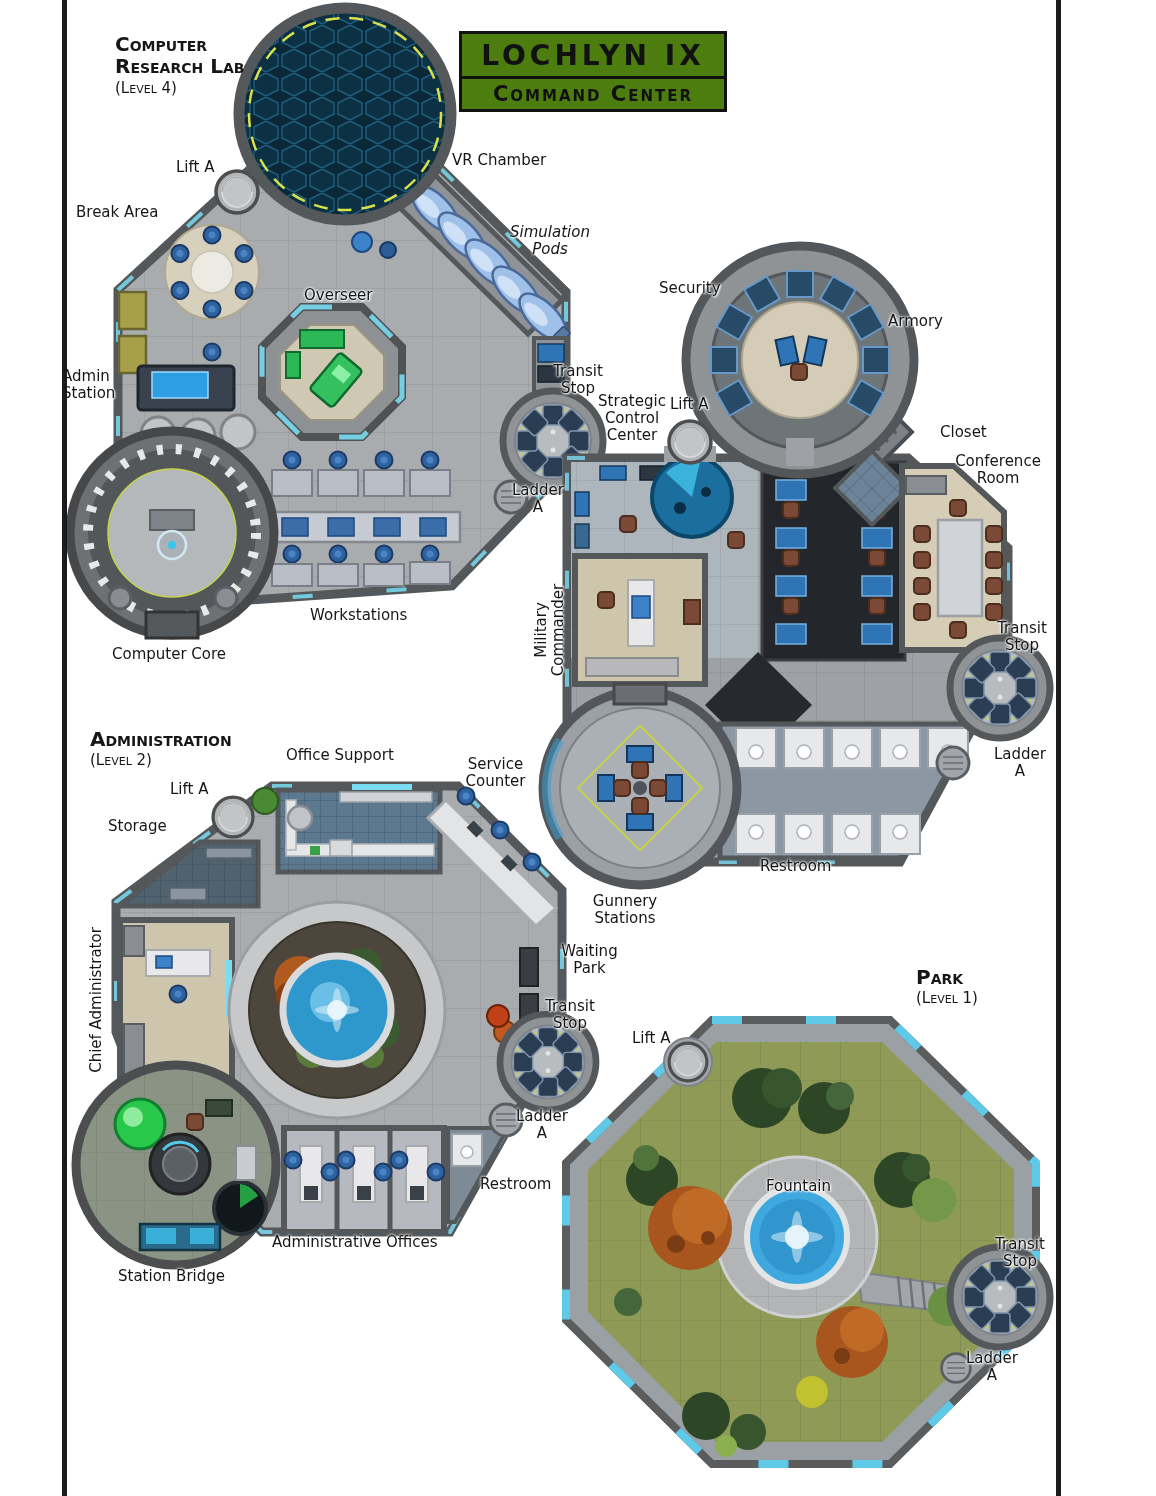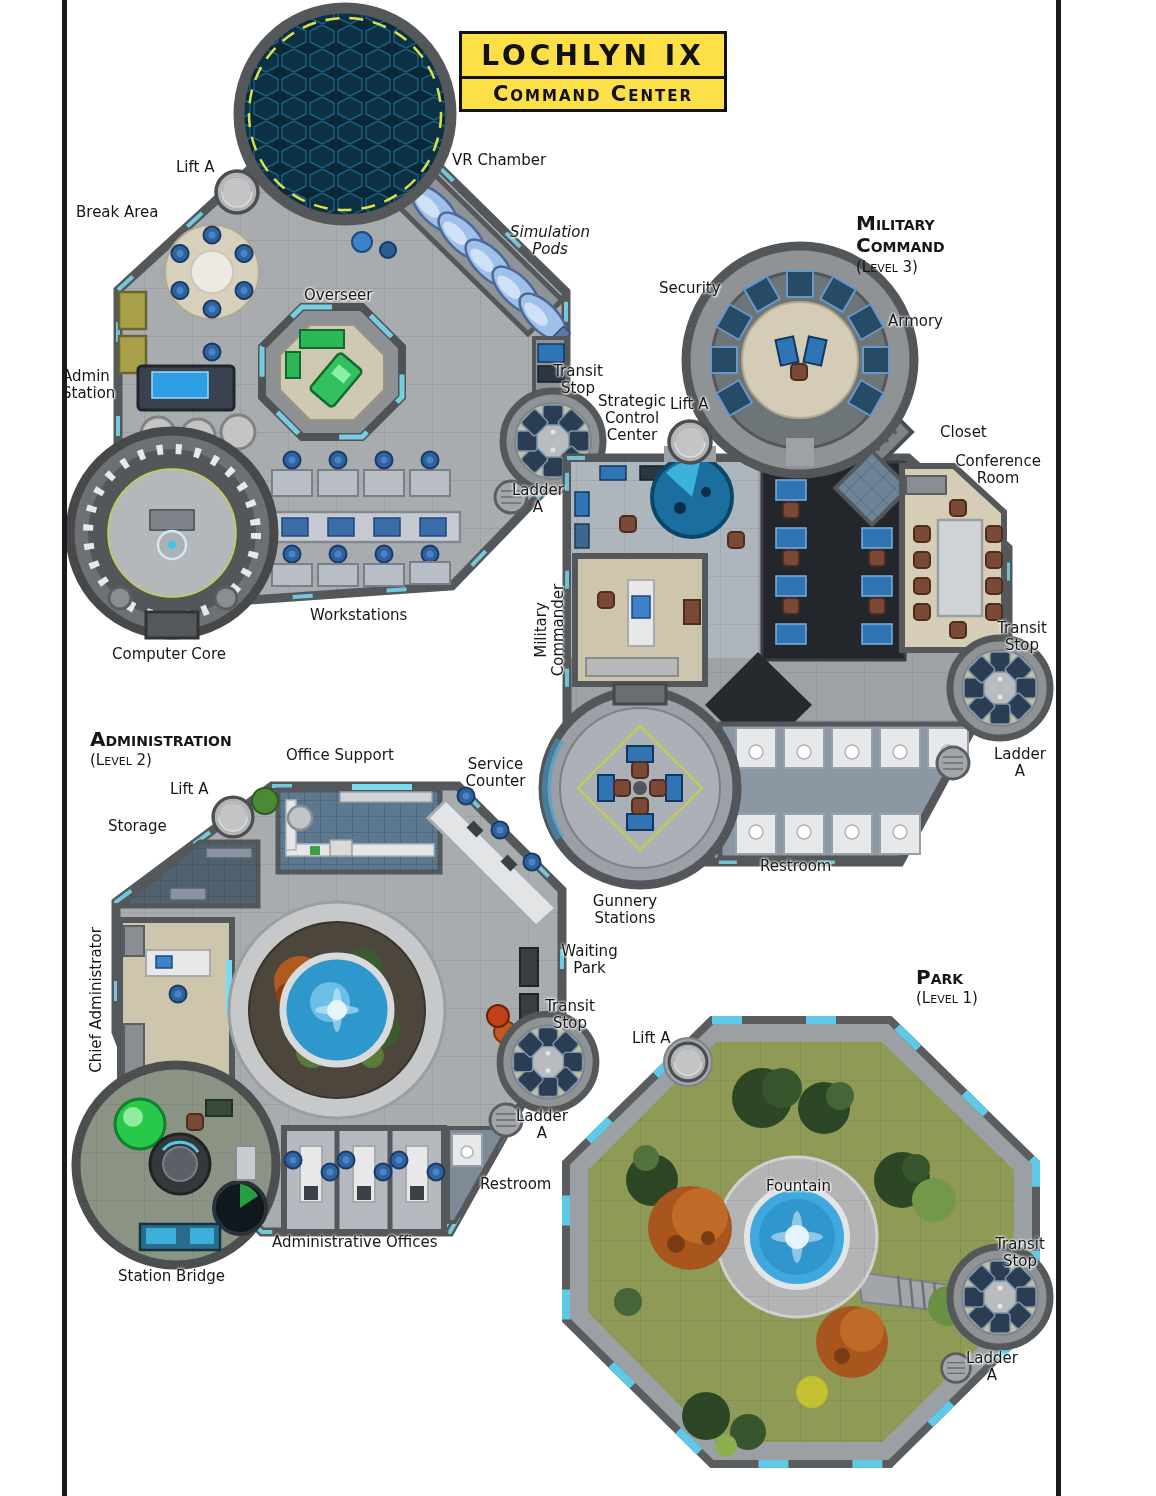--- a/index.html
+++ b/index.html
@@ -1,21 +1,21 @@
 <!DOCTYPE html>
 <html><head>
 <meta charset="utf-8">
 <style>
   html,body{margin:0;padding:0;background:#ffffff;}
   #canvas{position:relative;width:1156px;height:1496px;background:#fff;overflow:hidden;
           font-family:"DejaVu Sans","Liberation Sans",sans-serif;}
   .frame{position:absolute;top:0;width:5px;height:100%;background:#1b1b1b;z-index:4;}
   #map-art{position:absolute;left:0;top:0;z-index:1;}
   .titlebox{position:absolute;left:459px;top:31px;width:262px;border:3px solid #111;
-            background:#fde047;text-align:center;z-index:3;}
+            background:#4d7c0f;text-align:center;z-index:3;}
   .title-main{font-size:28px;font-weight:bold;letter-spacing:4px;padding:5px 0 4px;
               border-bottom:3px solid #111;color:#111;}
   .title-sub{font-size:21px;font-weight:bold;font-variant:small-caps;letter-spacing:2px;
              padding:3px 0;color:#111;}
   .hdr{position:absolute;z-index:2;color:#161616;}
   .hdr .nm{font-variant:small-caps;font-weight:bold;font-size:20px;line-height:1.12;}
   .hdr .lv{font-variant:small-caps;font-size:15px;margin-top:1px;}
   .lbl{position:absolute;z-index:2;font-size:15px;line-height:1.12;color:#161616;
        text-shadow:0 0 3px #fff,0 0 3px #fff,1px 1px 2px #fff;}
   .c{text-align:center;}
@@ -517,23 +517,23 @@
       <use href="#transit" transform="translate(1000,1297)"></use>
       <use href="#ladderc" transform="translate(956,1368) scale(.9)"></use>
     </g>
   </svg>
 
   <div class="titlebox">
     <div class="title-main">LOCHLYN IX</div>
     <div class="title-sub">Command Center</div>
   </div>
 
-  <div class="hdr" style="left:856px;top:212px;width:120px;">
-    <div class="nm">Military Command</div>
-    <div class="lv">(Level 3)</div>
+  <div class="hdr" style="left:115px;top:33px;width:175px;">
+    <div class="nm">Computer Research Lab</div>
+    <div class="lv">(Level 4)</div>
   </div>
   <div class="hdr" style="left:90px;top:728px;width:230px;">
     <div class="nm">Administration</div>
     <div class="lv">(Level 2)</div>
   </div>
   <div class="hdr" style="left:916px;top:966px;width:120px;">
     <div class="nm">Park</div>
     <div class="lv">(Level 1)</div>
   </div>
 

